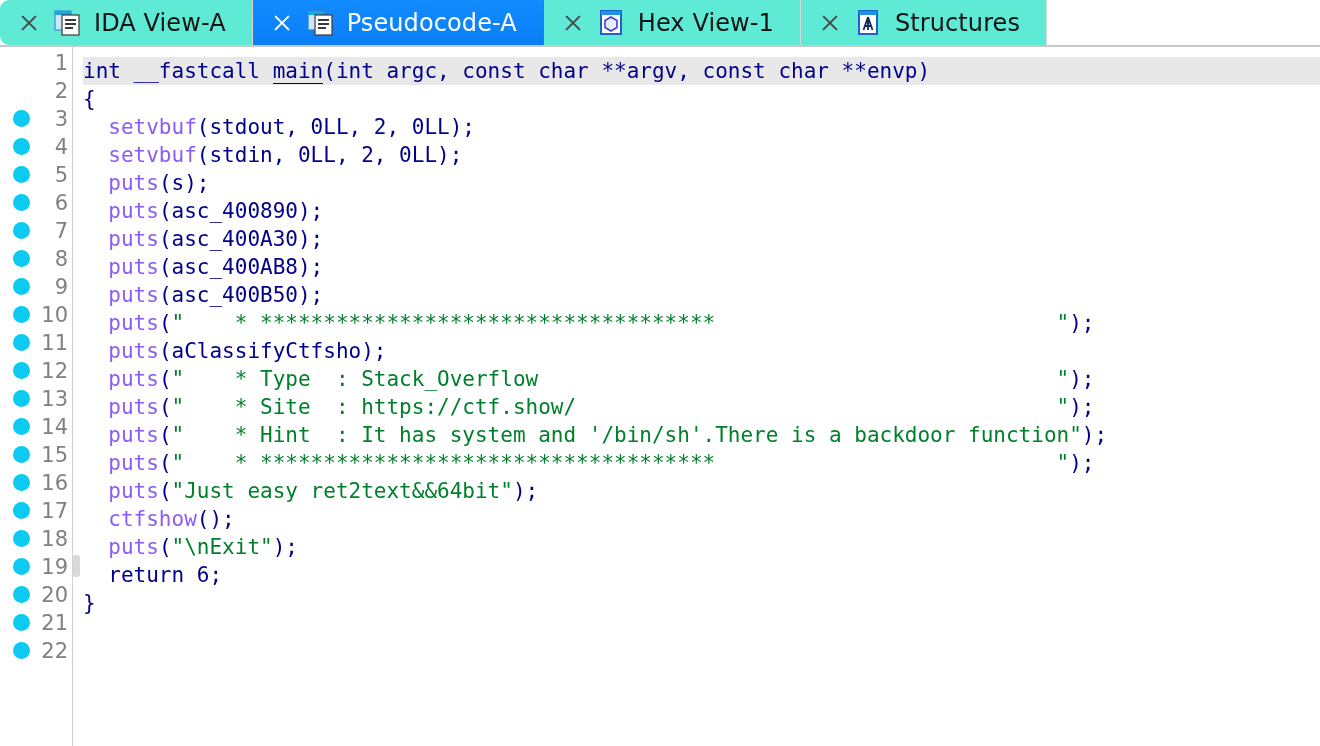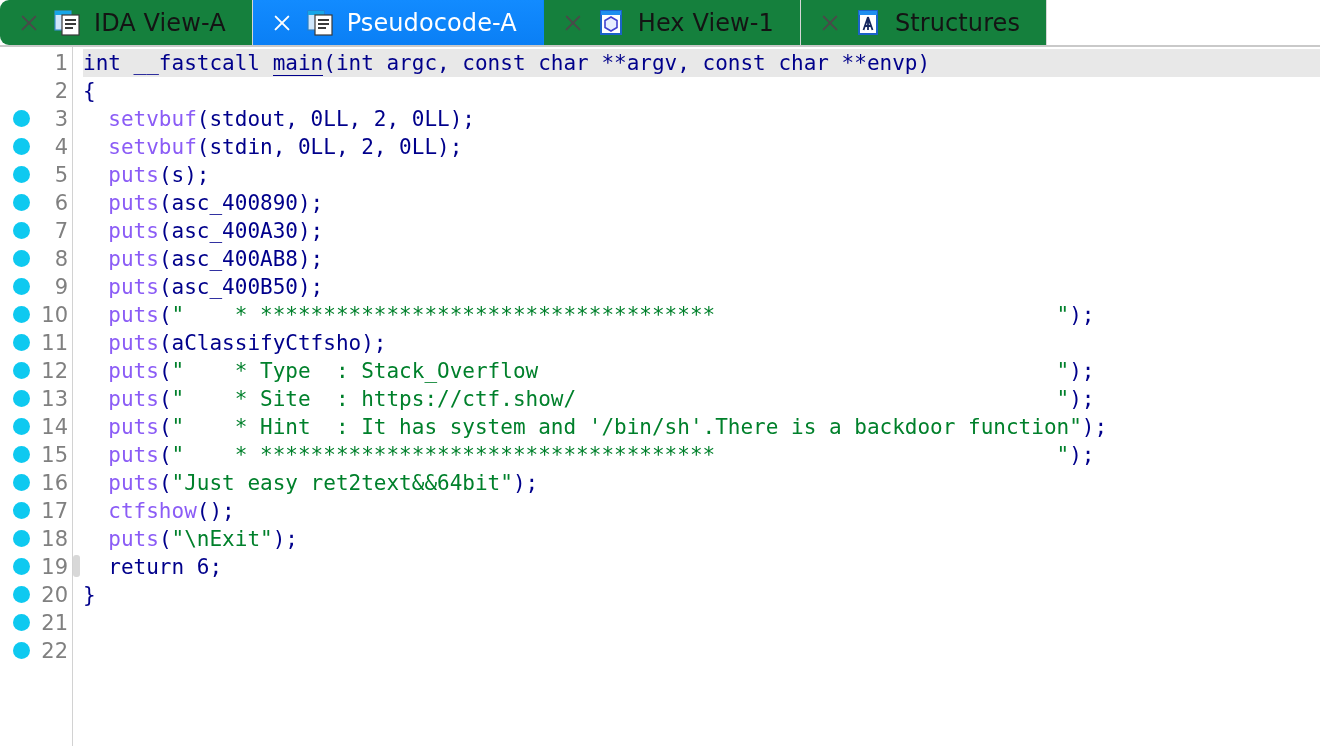--- a/index.html
+++ b/index.html
@@ -31,21 +31,21 @@
     height: 2px;
     background: #c9c9c9;
   }
   .tab {
     display: flex;
     align-items: center;
     gap: 13px;
     padding: 0 26px 0 18px;
     height: 45px;
     box-sizing: border-box;
-    background: #15803d;
+    background: #5eead4;
     border-right: 1px solid #d6d6d6;
     position: relative;
     z-index: 2;
     cursor: default;
   }
   .tab.first {
     border-top-left-radius: 9px;
     border-bottom-left-radius: 9px;
   }
   .tab.active {
@@ -142,21 +142,21 @@
     top: 508px;
     width: 7px;
     height: 22px;
     background: #d8d8d8;
     border-radius: 3px;
   }
 
   .code {
     flex: 1 1 auto;
     position: relative;
-    padding-top: 2px;
+    padding-top: 10px;
     overflow: hidden;
   }
   .cline {
     height: 28px;
     line-height: 28px;
     white-space: pre;
     color: #00008b;
     letter-spacing: 0px;
   }
   .cline.hl {

